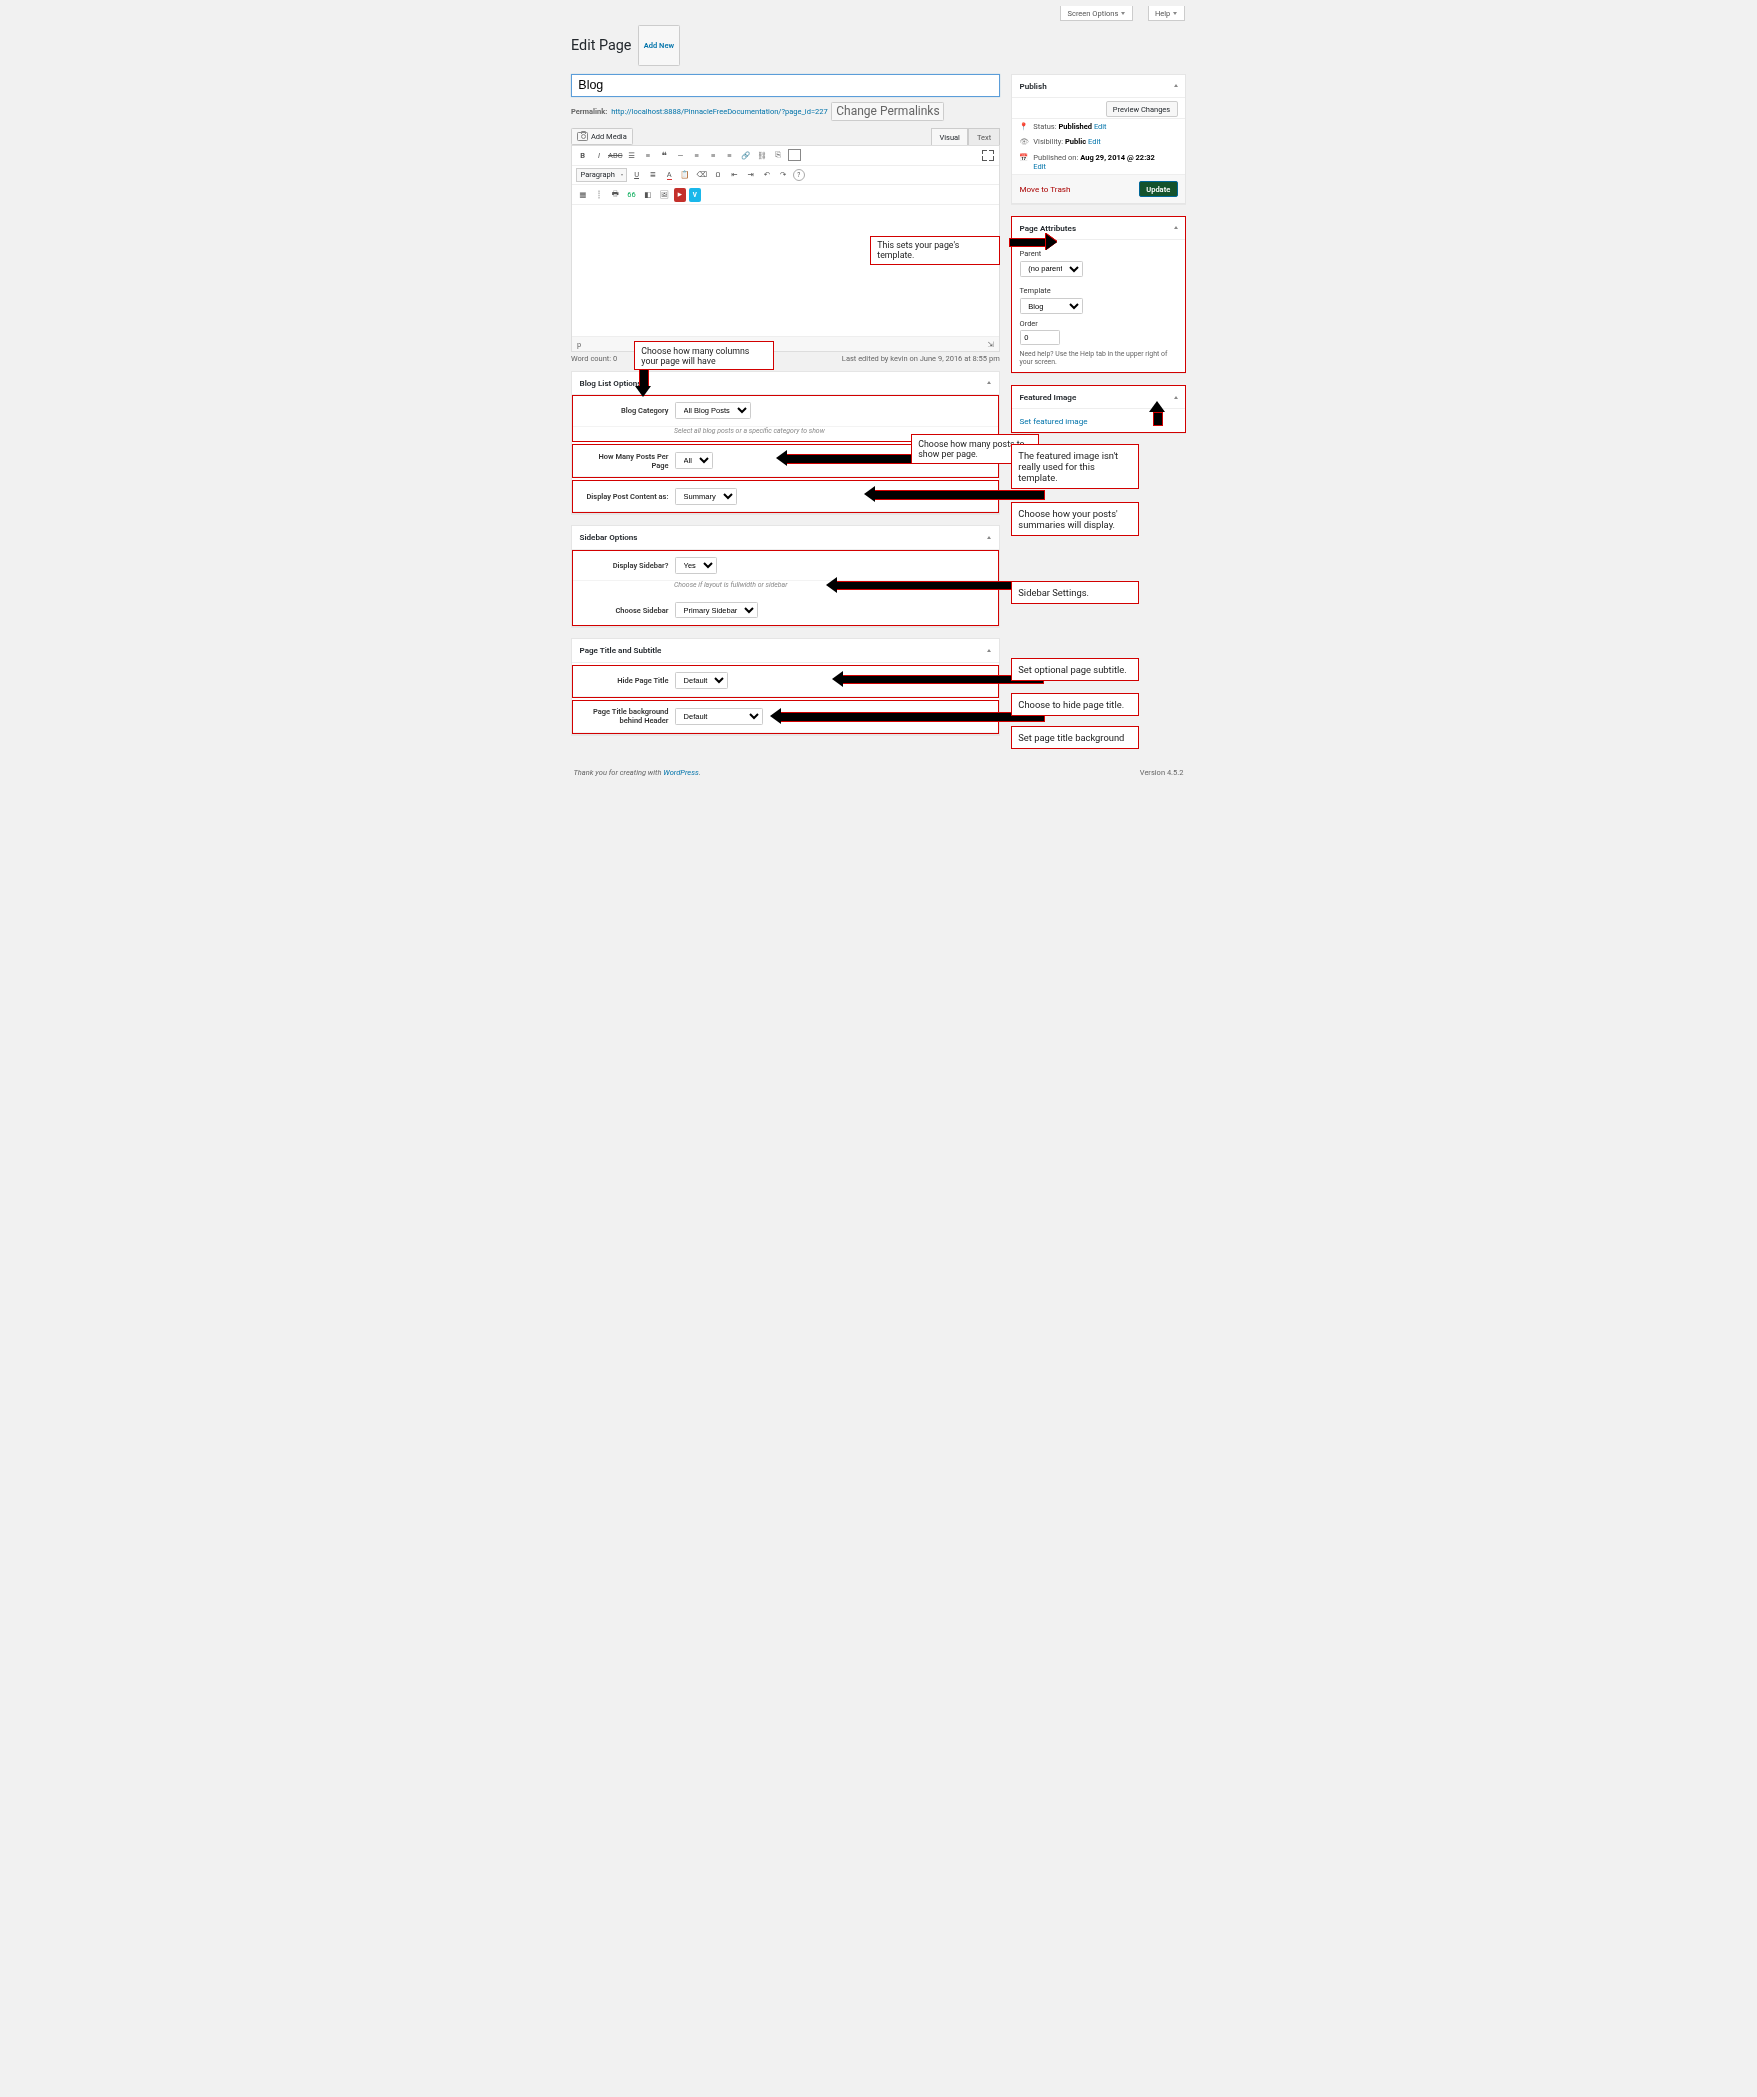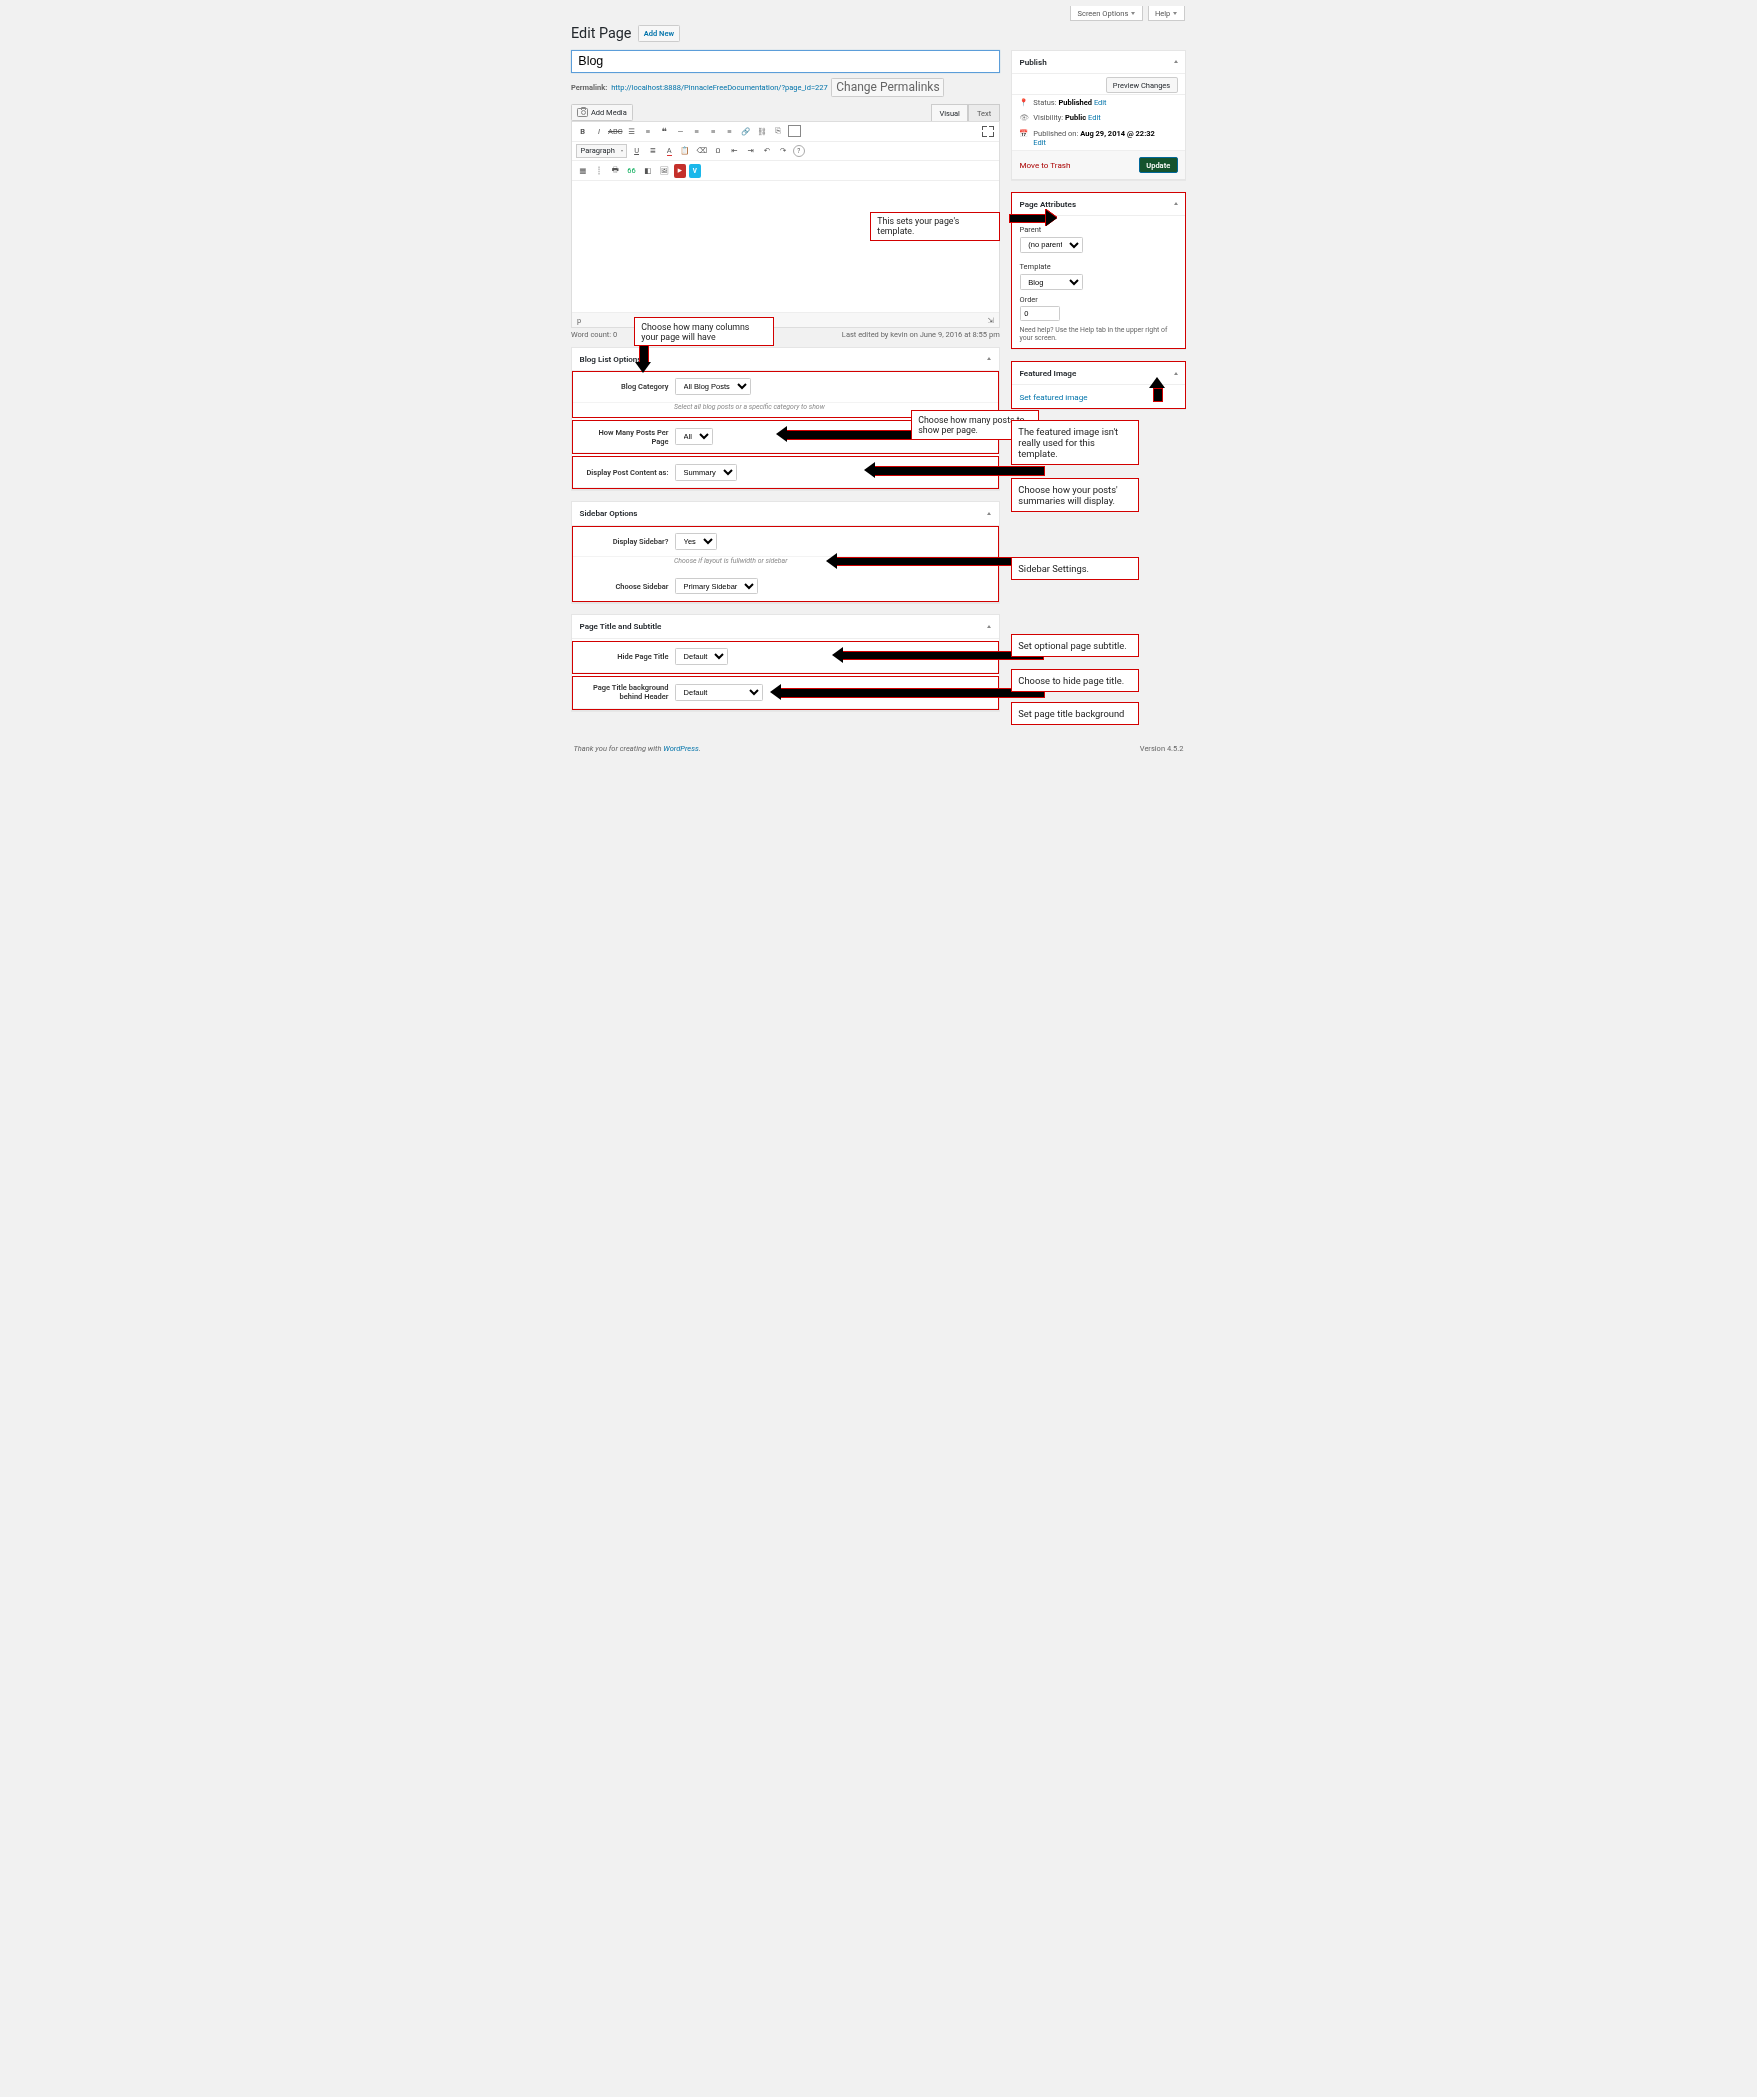--- a/index.html
+++ b/index.html
@@ -1,24 +1,24 @@
 <!DOCTYPE html>
 <html><head>
 <meta charset="utf-8">
 <style>
   html,body{margin:0;padding:0;font-family:-apple-system,BlinkMacSystemFont,"Segoe UI",Roboto,Helvetica,Arial,sans-serif;background:#f1f1f1;color:#23282d;font-size:8.1px}
   a{color:#0073aa;text-decoration:none}
   .wrap{padding:6.3px 12.5px 0 12.5px;max-width:615px;margin:0 auto}
   
-  .topbar{display:flex;justify-content:flex-end;gap:5px;padding:0 1.3px}
+  .topbar{display:flex;justify-content:flex-end;gap:15px;padding:0 1.3px}
   .screen-btn{background:#fff;border:0.6px solid #ccc;border-top:none;padding:2.5px 6.3px;font-size:7.5px;color:#555;cursor:pointer;display:flex;align-items:center;gap:3.1px}
   .tri-down{width:0;height:0;border-left:2.5px solid transparent;border-right:2.5px solid transparent;border-top:3.1px solid #888}
   
   h1{font-size:14.4px;font-weight:400;margin:3.8px 0 7.5px;display:flex;align-items:center;gap:6.3px}
-  .addnew{display:inline-block;border:0.6px solid #ccc;background:#f7f7f7;color:#0073aa;font-size:7.5px;padding:3px 5px;border-radius:1.3px;font-weight:600;cursor:pointer}
+  .addnew{display:inline-block;border:0.6px solid #ccc;background:#f7f7f7;color:#0073aa;font-size:7.5px;padding:15px 5px;border-radius:1.3px;font-weight:600;cursor:pointer}
   
   .cols{display:flex;gap:11.3px;align-items:flex-start}
   .main{flex:1;min-width:0}
   .side{width:175px;flex:none}
   
   .titlebox{width:100%;box-sizing:border-box;border:0.6px solid #5b9dd9;background:#fff;font-size:12.5px;padding:3.8px 6.3px;outline:none;box-shadow:0 0 1.3px rgba(30,140,190,.3)}
   .permalink{font-size:7.5px;color:#666;padding:5px 0 7.5px;display:flex;align-items:center;gap:3.8px;flex-wrap:wrap}
   .smallbtn{border:0.6px solid #ccc;background:#f7f7f7;font-size:12px;padding:1.3px 3.8px;border-radius:1.3px;cursor:pointer}
   
   .mediarow{display:flex;align-items:center;justify-content:space-between;margin-bottom:0}

